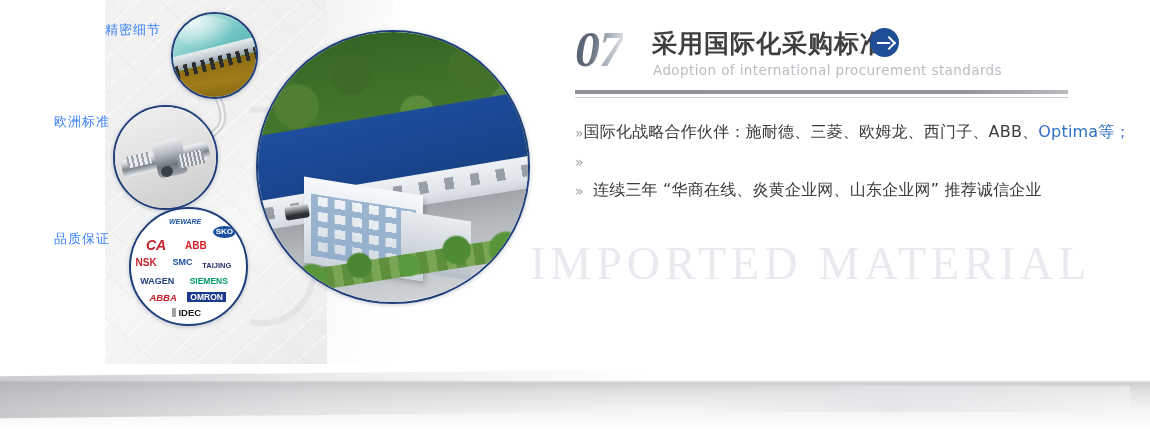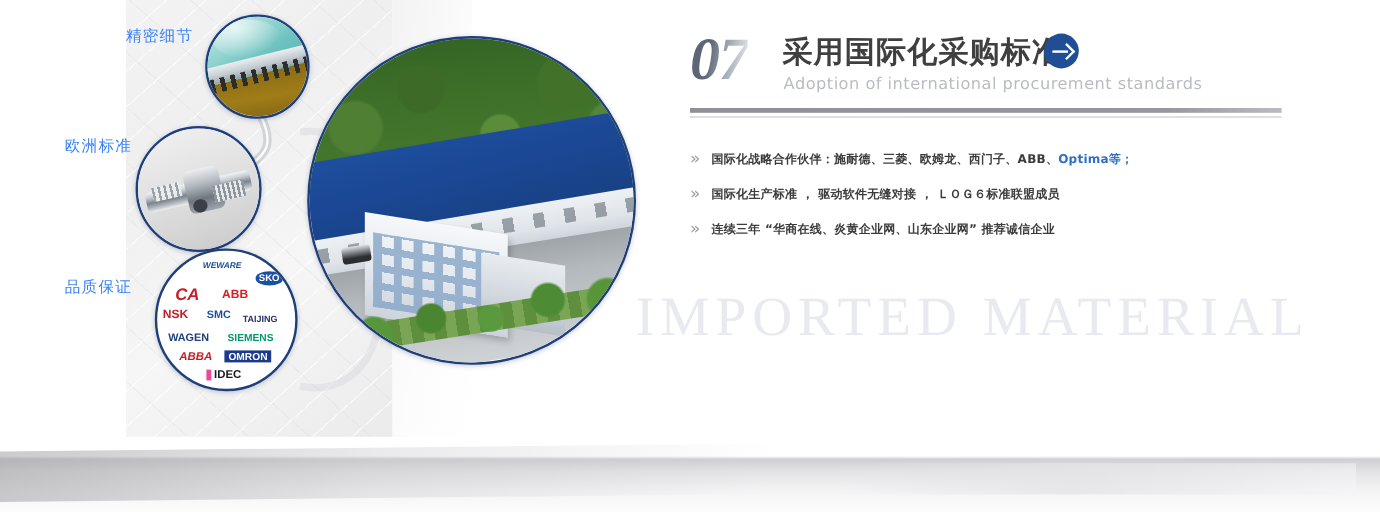--- a/index.html
+++ b/index.html
@@ -191,23 +191,22 @@
     background:linear-gradient(90deg,#8f9196 0%,#95979c 80%,#b9bbbf 100%);}
   .rule2{position:absolute;left:0;top:97px;width:493px;height:1px;background:#c9cbce;}
 
   .bullets{position:absolute;left:0;top:118px;width:520px;}
   .bullet-row{position:relative;height:29px;display:flex;align-items:center;}
   .bullet-mark{
     width:18px;color:#9a9da2;font-size:14px;line-height:1;
     font-family:"DejaVu Sans","Liberation Sans",sans-serif;
   }
   .bullet-text{
-    font-size:10px;color:#3c3c3c;letter-spacing:.2px;white-space:nowrap;
-    font-family:"DejaVu Sans","Liberation Sans",sans-serif;
-    font-weight:bold;
+    font-size:16px;color:#3c3c3c;letter-spacing:.2px;white-space:nowrap;
+    font-family:"DejaVu Sans","Liberation Sans",sans-serif;
   }
   .hl{color:#2f6fc4;}
 
   .watermark{
     position:absolute;left:-45px;top:237px;
     font-family:"Liberation Serif","DejaVu Serif",serif;
     font-size:46px;letter-spacing:5px;color:#e8eaef;white-space:nowrap;
   }
 </style>
 </head>
@@ -253,21 +252,21 @@
       <span class="lg" style="left:71%;top:15%;font-size:8px;color:#fff;background:#1b4fa0;border-radius:50%;padding:2px 3px;">SKO</span>
       <span class="lg" style="left:13%;top:25%;font-size:14px;color:#c2202a;font-style:italic;">CA</span>
       <span class="lg" style="left:47%;top:28%;font-size:10px;color:#d81f26;">ABB</span>
       <span class="lg" style="left:4%;top:43%;font-size:10px;color:#c41e2a;">NSK</span>
       <span class="lg" style="left:36%;top:43%;font-size:9px;color:#1b4fa0;">SMC</span>
       <span class="lg" style="left:62%;top:46%;font-size:7.5px;color:#2b2f6e;">TAIJING</span>
       <span class="lg" style="left:8%;top:59%;font-size:9px;color:#1f3f7a;">WAGEN</span>
       <span class="lg" style="left:51%;top:59%;font-size:8.5px;color:#009a6b;">SIEMENS</span>
       <span class="lg" style="left:16%;top:73%;font-size:9.5px;color:#c41e2a;font-style:italic;">ABBA</span>
       <span class="lg" style="left:49%;top:72%;font-size:8.5px;color:#fff;background:#1b3a8c;padding:1px 3px;">OMRON</span>
-      <span class="lg" style="left:36%;top:86%;font-size:9.5px;color:#1a1a1a;border-left:4px solid #ec4899;padding-left:2px;">IDEC</span>
+      <span class="lg" style="left:36%;top:86%;font-size:9.5px;color:#1a1a1a;border-left:4px solid #a3a3a3;padding-left:2px;">IDEC</span>
     </div>
   </div>
 
   <div class="circ" id="c-factory">
     <div class="forest"></div>
     <div class="roof"></div>
     <div class="wall"></div>
     <div class="road"></div>
     <div class="office"></div>
     <div class="annex"></div>
@@ -288,21 +287,20 @@
     <div class="rule"></div>
     <div class="rule2"></div>
 
     <div class="bullets" id="bullets">
         <div class="bullet-row">
           <span class="bullet-mark">»</span>
           <span class="bullet-text"><span>国际化战略合作伙伴：施耐德、三菱、欧姆龙、西门子、ABB、</span><span class="hl">Optima等；</span></span>
         </div>
         <div class="bullet-row">
           <span class="bullet-mark">»</span>
-          <span class="bullet-text"><span>国际化生产标准 ， 驱动软件无缝对接 ， ＬＯＧ６标准联盟成员</span></span>
         </div>
         <div class="bullet-row">
           <span class="bullet-mark">»</span>
           <span class="bullet-text"><span>连续三年 “华商在线、炎黄企业网、山东企业网” 推荐诚信企业</span></span>
         </div>
       </div>
 
     <div class="watermark">IMPORTED  MATERIAL</div>
   </div>
 

